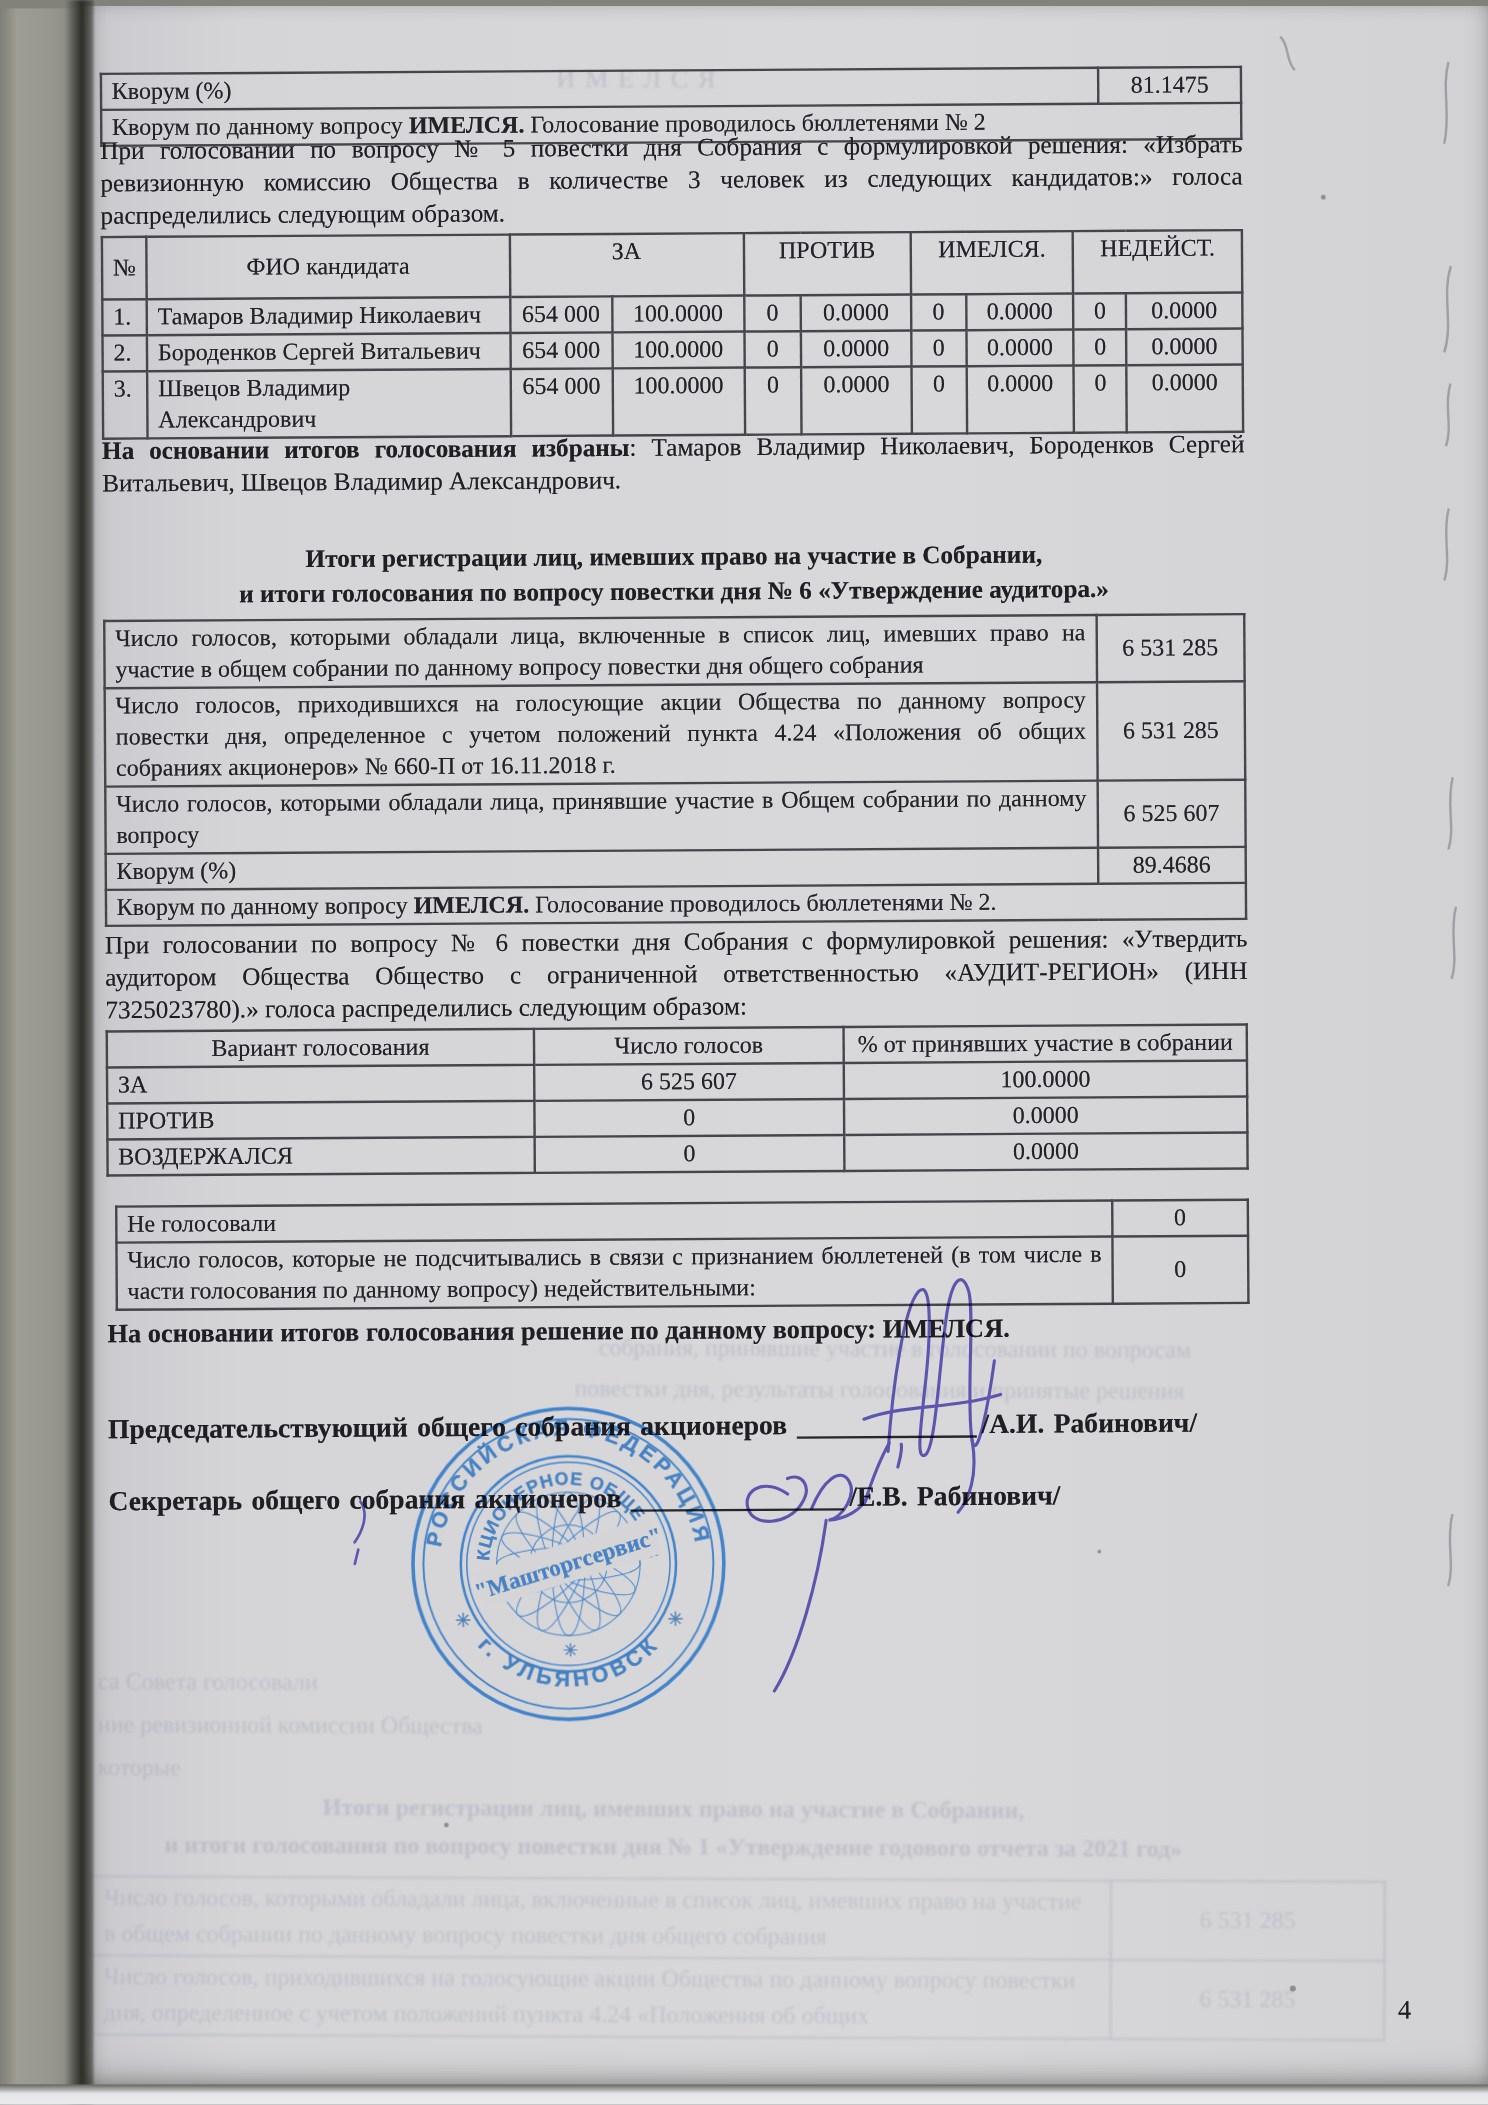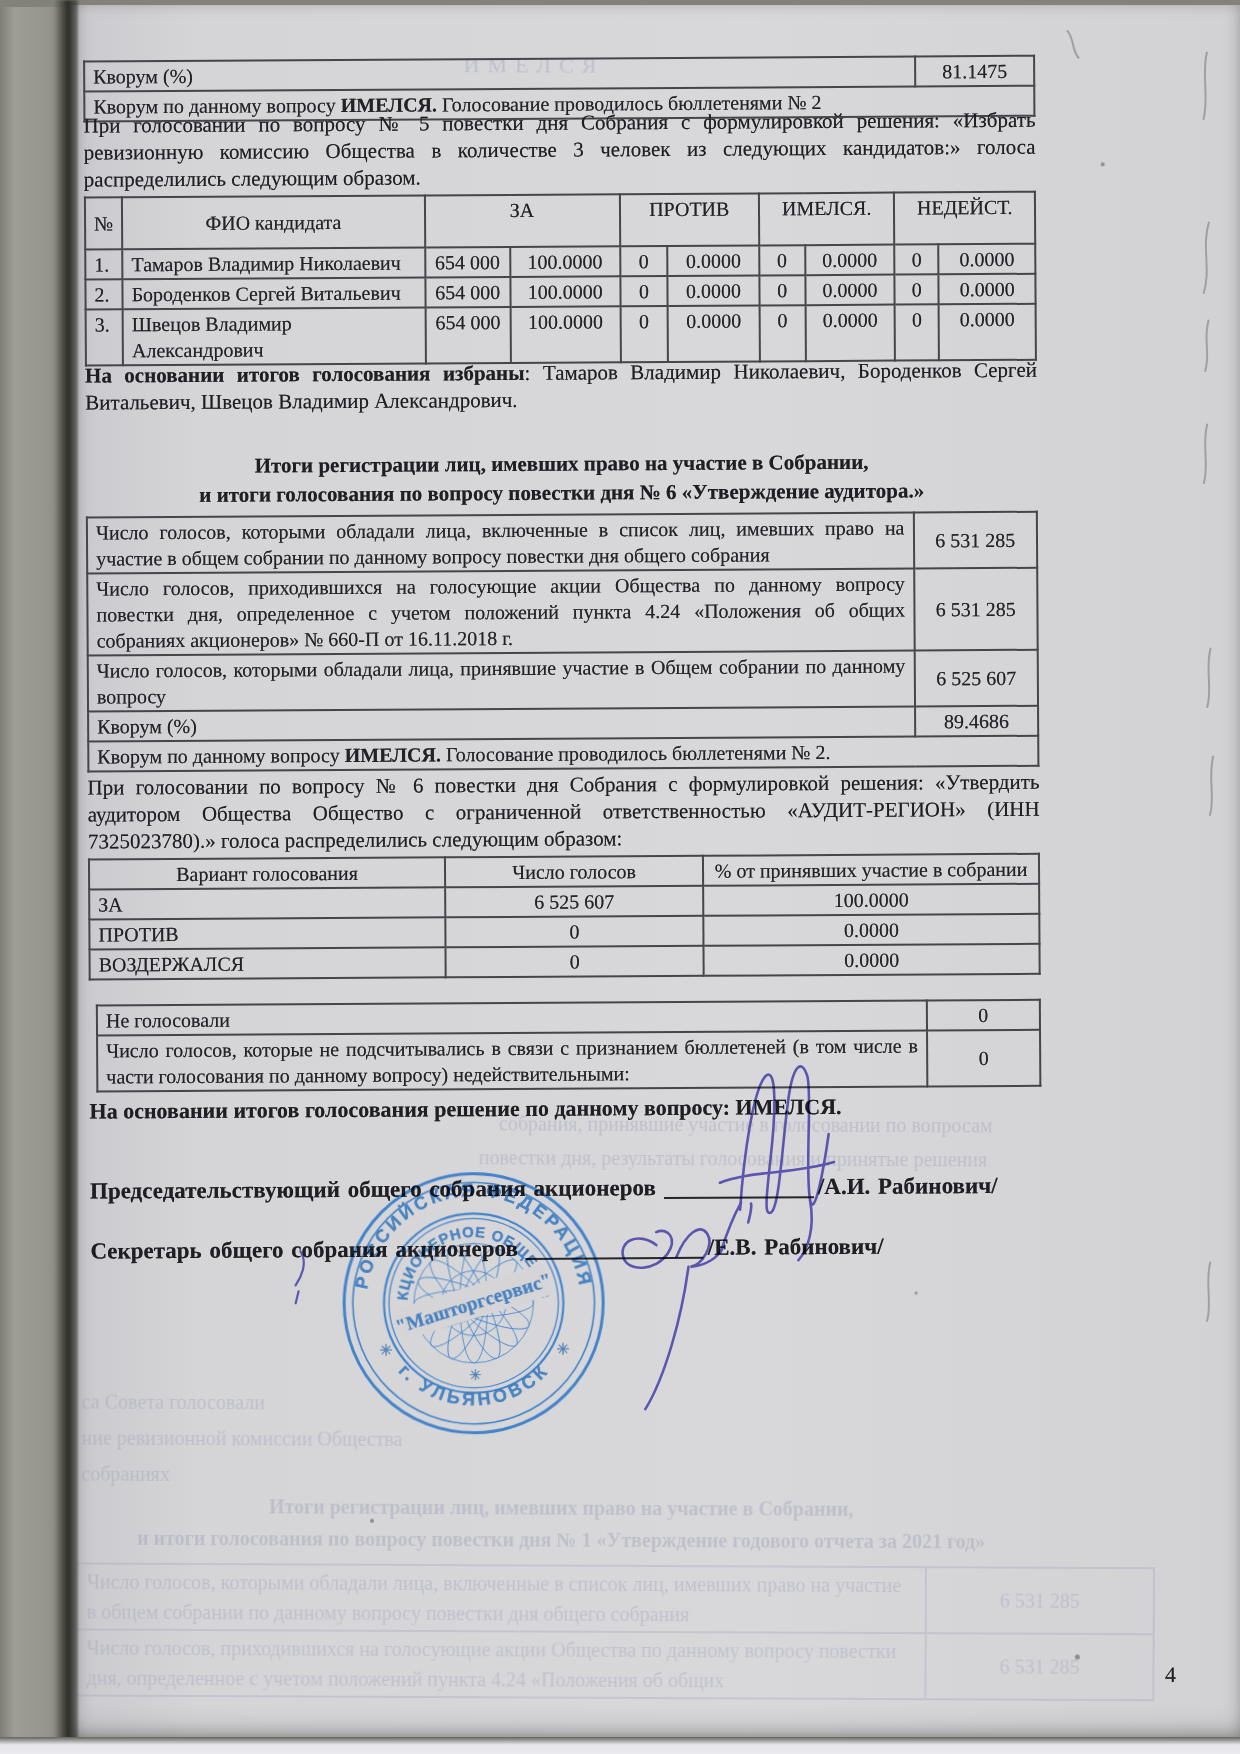--- a/index.html
+++ b/index.html
@@ -65,21 +65,21 @@
 <div class="top-band"></div>
 
 <div class="paper">
 
   <div class="ghost">
     <div class="gt" style="left:390px;top:48px;letter-spacing:8px;font-size:22px">ИМЕЛСЯ</div>
     <div class="gt" style="left:430px;top:1108px;width:720px">собрания, принявшие участие в голосовании по вопросам</div>
     <div class="gt" style="left:410px;top:1142px;width:740px">повестки дня, результаты голосования и принятые решения</div>
     <div class="gt" style="left:14px;top:1388px">са Совета голосовали</div>
     <div class="gt" style="left:14px;top:1424px">ние ревизионной комиссии Общества</div>
-    <div class="gt" style="left:14px;top:1460px">собраниях</div>
+    <div class="gt" style="left:14px;top:1460px">которые</div>
     <div class="gt ghead" style="top:1492px">Итоги регистрации лиц, имевших право на участие в Собрании,</div>
     <div class="gt ghead" style="top:1524px">и итоги голосования по вопросу повестки дня № 1 «Утверждение годового отчета за 2021 год»</div>
     <div style="position:absolute;left:8px;top:1560px;width:1080px">
       <table class="gtable">
         <colgroup>
             <col style="width:850px">
             <col>
           </colgroup>
         <tbody>
             <tr>

